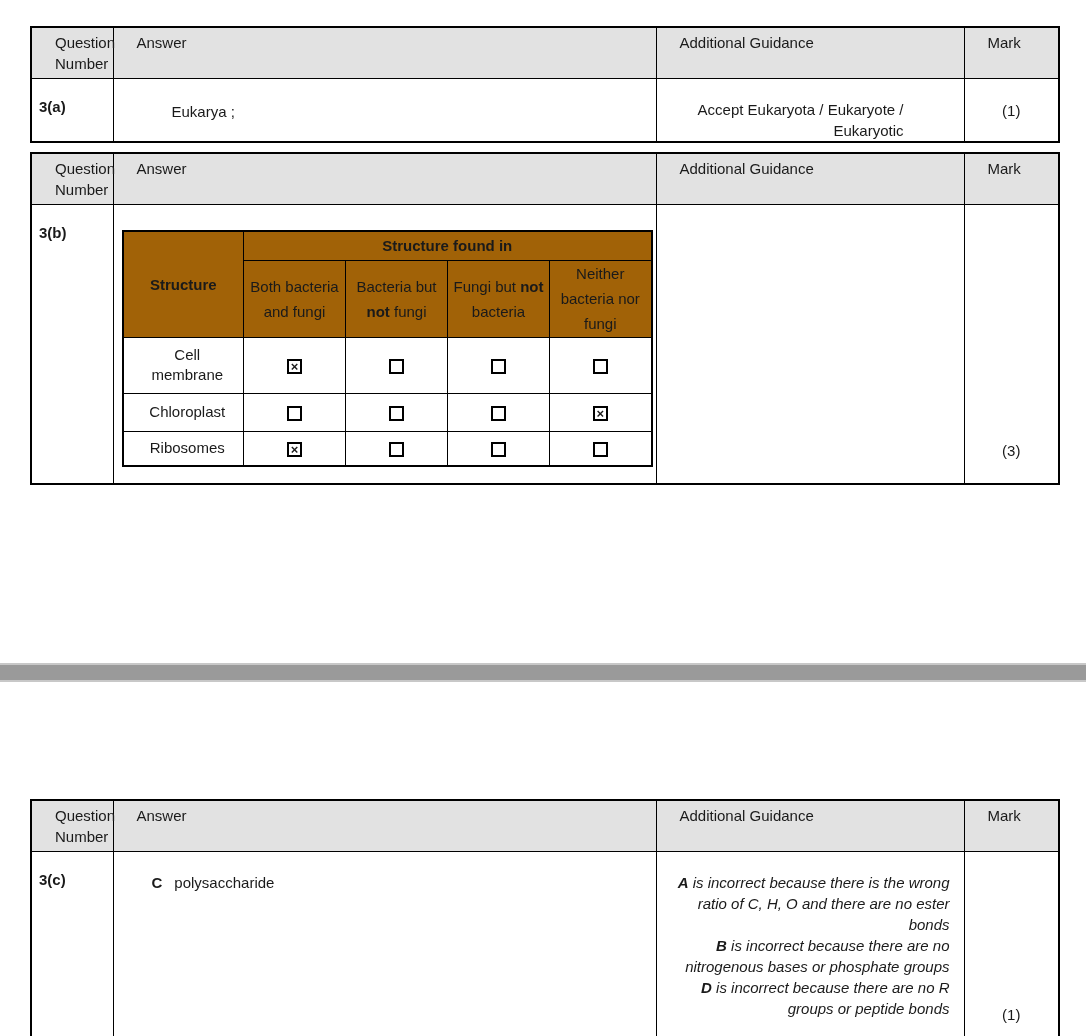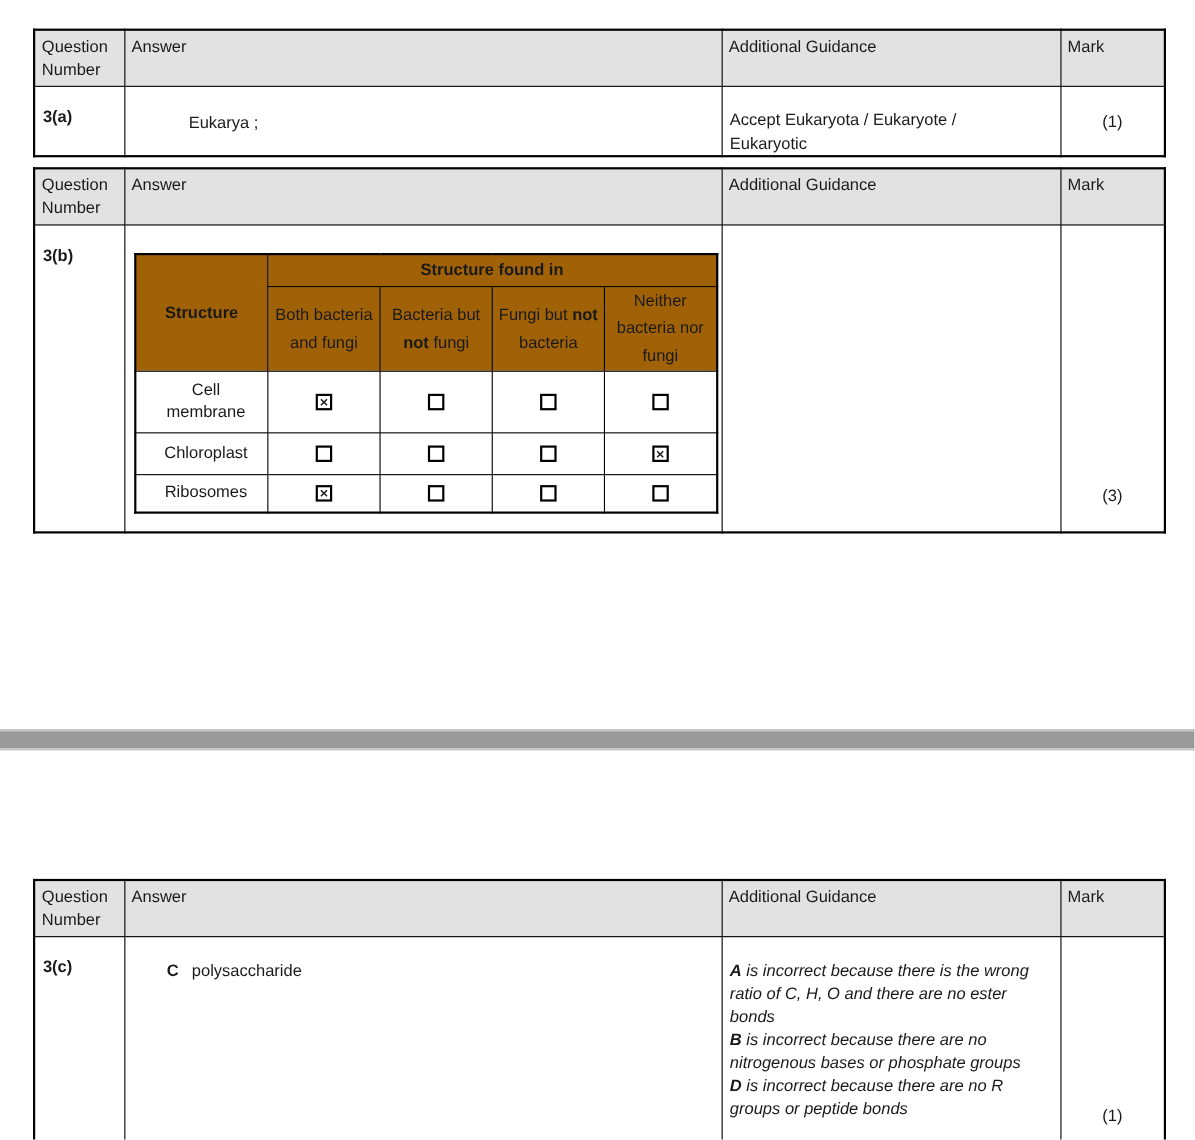--- a/index.html
+++ b/index.html
@@ -21,31 +21,31 @@
   table.mark-table th, table.mark-table td { border: 1px solid #000; }
   .t1 { top: 26px; }
   .t2 { top: 152px; }
   .t3 { top: 799px; }
   col.c-q { width: 82px; }
   col.c-a { width: 543px; }
   col.c-g { width: 308px; }
   col.c-m { width: 95px; }
   th.hdr-cell {
     background: #e2e2e2; font-weight: 400; text-align: left;
-    vertical-align: top; padding: 4px 6px; line-height: 21px;
+    vertical-align: top; padding: 4px 23px; line-height: 21px;
   }
   .t1 tr.hdr-row { height: 42px; }
   .t2 tr.hdr-row { height: 45px; }
   .t3 tr.hdr-row { height: 46px; }
   .t1 tr.body-row { height: 60px; }
   .t2 tr.body-row { height: 279px; }
   .t3 tr.body-row { height: 131px; margin-top: 24px; }
   td.qcell { font-weight: bold; vertical-align: top; padding: 19px 7px; }
   td.acell { vertical-align: top; }
-  td.gcell { vertical-align: top; }
+  td.gcell { vertical-align: top; text-align: right; }
   td.mcell-mid { text-align: center; vertical-align: middle; }
   td.mcell-bot { text-align: center; vertical-align: bottom; }
   .t2 td.mcell-bot { padding-bottom: 24px; }
   .t3 td.mcell-bot { padding-bottom: 16px; }
   .ans1 { margin: 24px 0 0 58px; }
   .guid1 { margin: 20px 0 0 7px; width: 240px; line-height: 21px; }
   .ans3 { margin: 22px 0 0 38px; }
   .ans3 b { margin-right: 12px; }
   .guid3 { font-style: italic; padding: 20px 7px; line-height: 21px; width: 300px; }
   .guid3 b { font-style: italic; }

